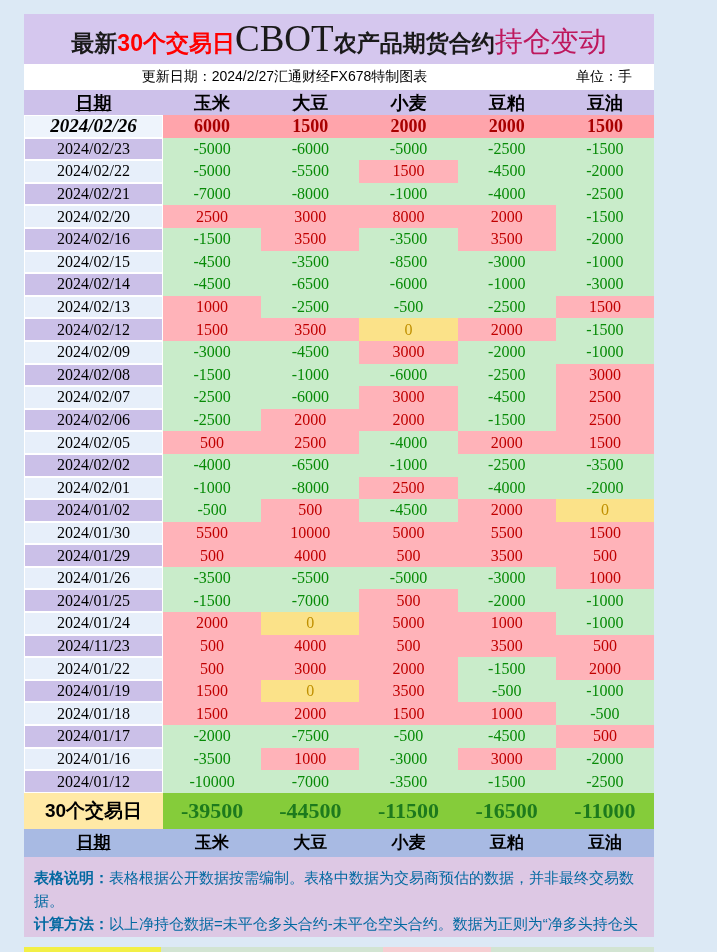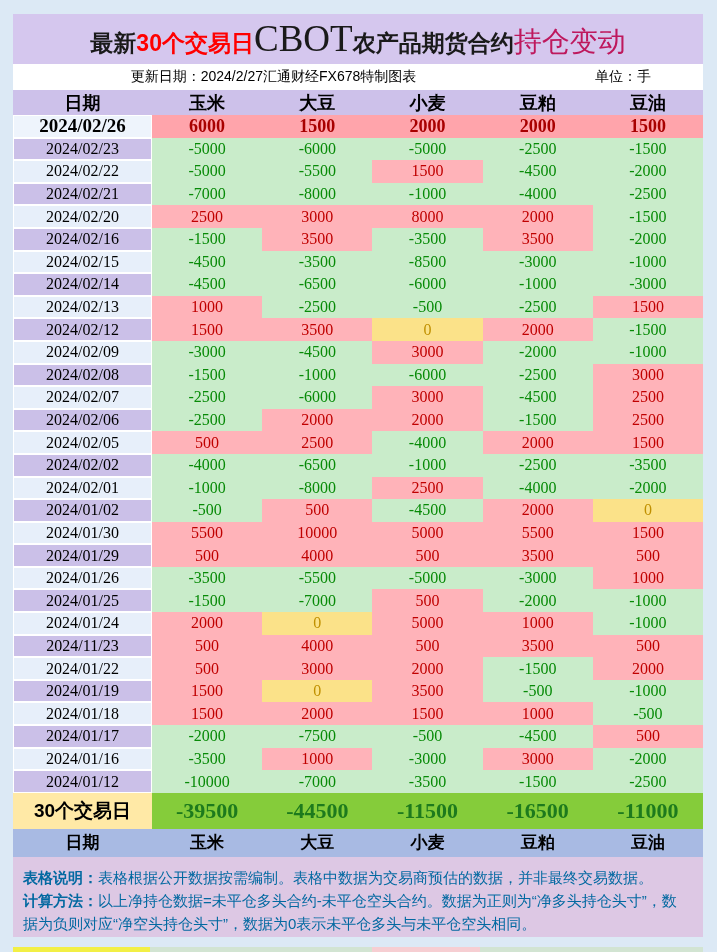--- a/index.html
+++ b/index.html
@@ -1,21 +1,21 @@
 <!DOCTYPE html>
 <html style="--highlight-red: #ff0000; --positive-bg: #ffb3b9; --positive-text: #c00000; --negative-bg: #c9ecca; --negative-text: #078a07; --zero-bg: #fbe289; --zero-text: #c09000; --total-bg: #85cc3a; --total-text: #1d7a1d;"><head>
 <meta charset="utf-8">
 <style>
   html,body { margin:0; padding:0; }
   body {
     width:717px; height:952px; position:relative; overflow:hidden;
     background:#dce9f5;
     font-family:"Liberation Sans", sans-serif;
   }
-  .wrap { position:absolute; left:13px; top:14px; width:690px; }
+  .wrap { position:absolute; left:24px; top:14px; width:630px; }
 
   
   .titlebar {
     height:50px; background:#d5c7ee;
     display:flex; align-items:baseline; justify-content:center;
     padding-top:0; box-sizing:border-box;
     white-space:nowrap;
   }
   .titlebar > span { line-height:50px; }
   .t-sm   { font-size:23px; color:#1a1a1a; font-weight:bold; }
@@ -36,33 +36,33 @@
   
   .header-row {
     height:25px; background:#cdc1ea; display:flex; align-items:center;
     font-weight:bold; font-size:18px; color:#000;
   }
   .footer-header {
     height:28px; background:#a8bae3; display:flex; align-items:center;
     font-weight:bold; font-size:17px; color:#000;
   }
   .hcell { text-align:center; }
-  .hcell.date-col { width:139px; }
+  .hcell.date-col { width:139px;text-decoration:underline; }
   .hcell.val-col  { flex:1; }
 
   
   .row { display:flex; height:22.6px; }
   .cell {
     box-sizing:border-box; display:flex; align-items:center; justify-content:center;
     font-family:"Liberation Serif", serif; font-size:16px;
   }
   .date { width:139px; border:1px solid #ffffff; color:#000; }
   .date-purple { background:#cbc0e8;text-align:center; }
   .date-light  { background:#e7effa; }
-  .date-first  { background:#eef4fc; font-weight:bold; font-size:19px; }
+  .date-first  { background:#eef4fc; font-weight:bold; font-size:19px;font-style:italic; }
   .val  { flex:1; }
   .pos  { background:var(--positive-bg); color:var(--positive-text); }
   .neg  { background:var(--negative-bg); color:var(--negative-text); }
   .zero { background:var(--zero-bg);     color:var(--zero-text); }
   .row.first .val { font-weight:bold; font-size:18px; }
   .row.first .pos { background:#ffa4ab; color:#a80000; }
 
   
   .total-row { display:flex; height:36px; }
   .total-label {

